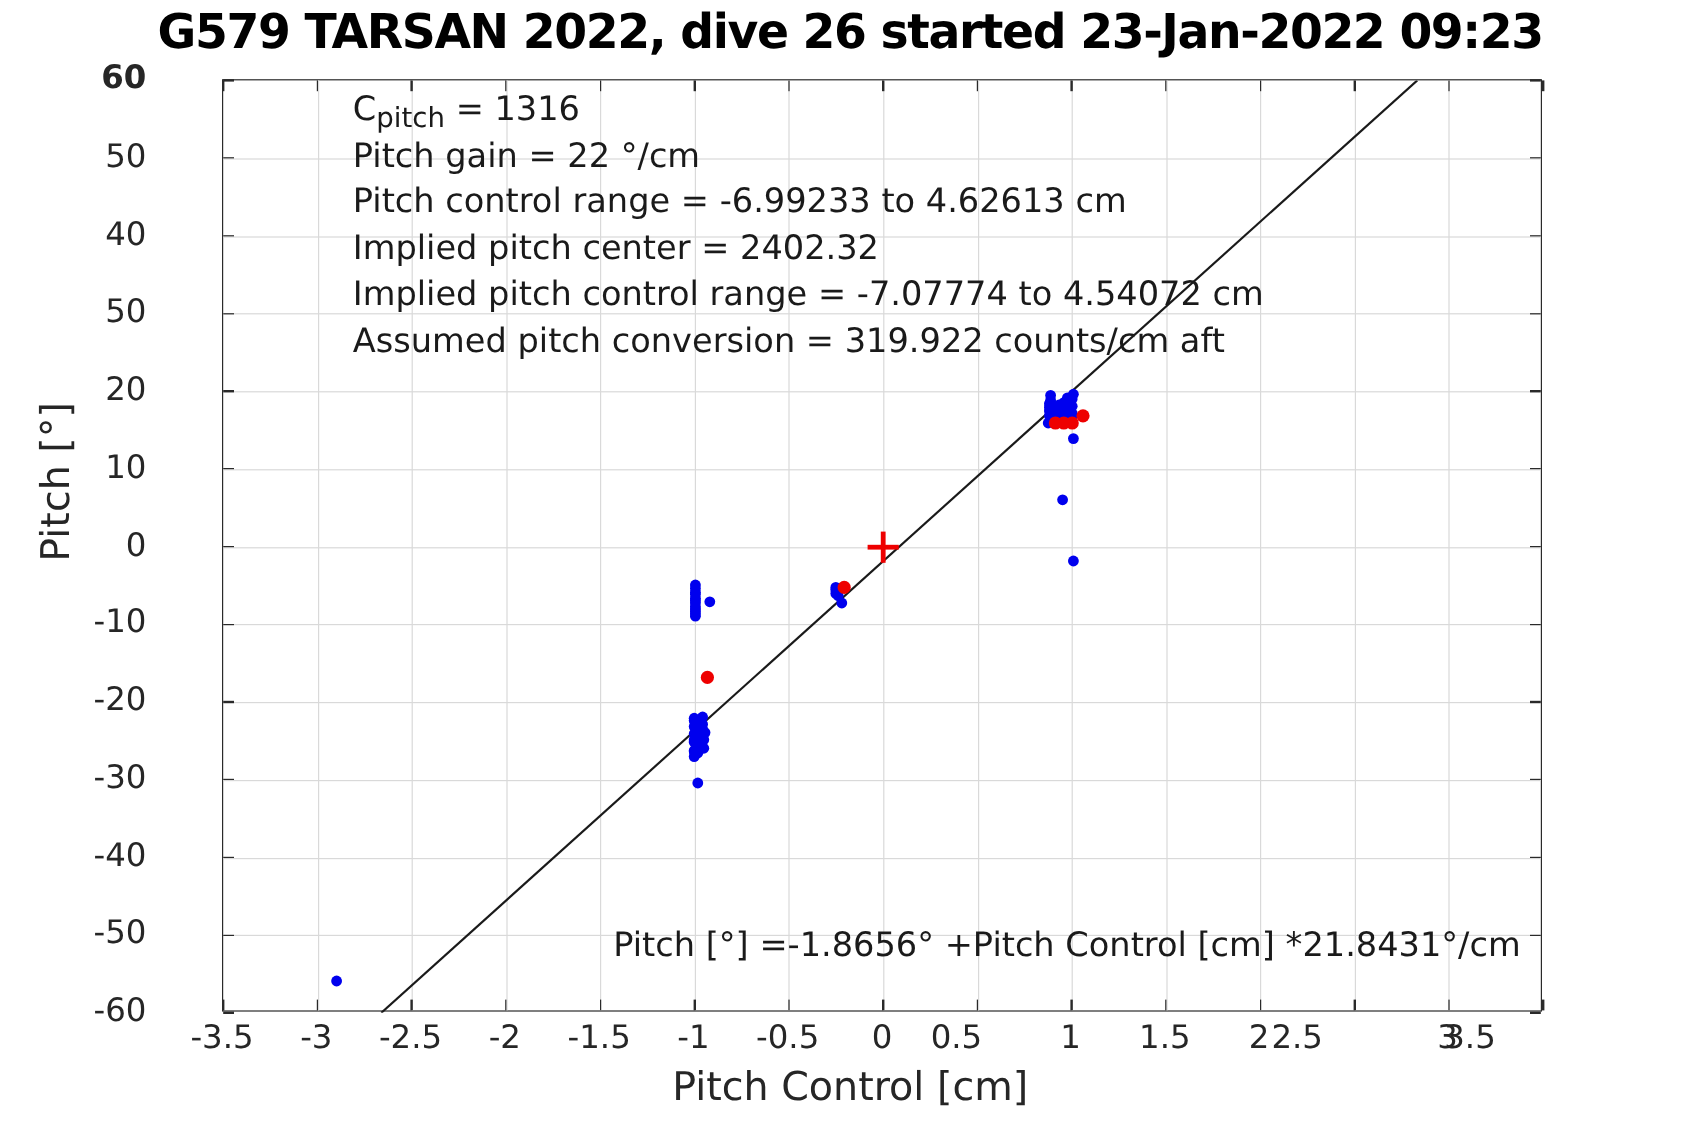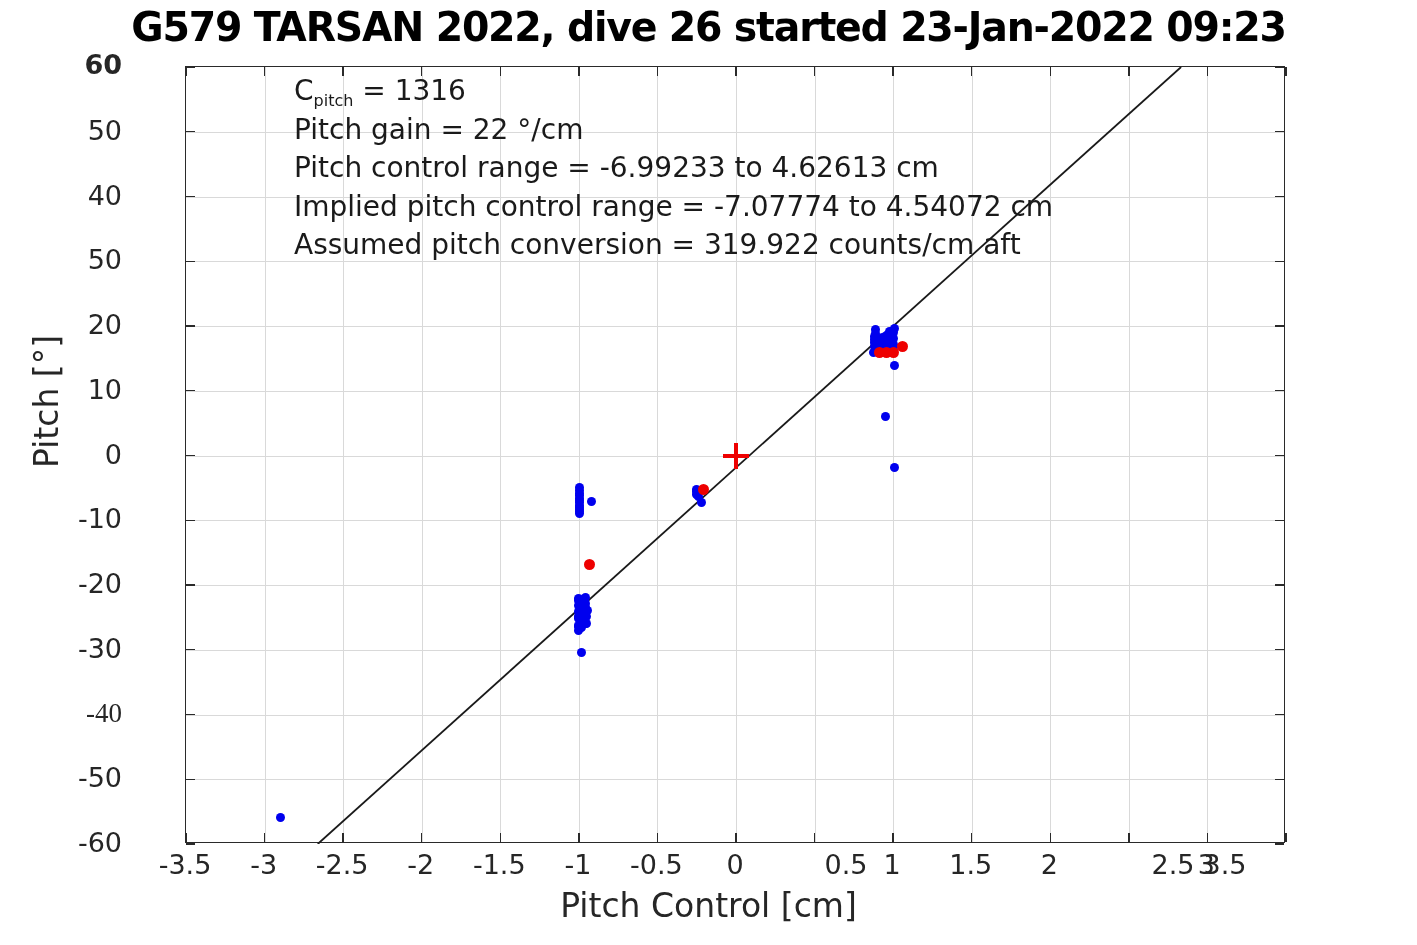--- a/index.html
+++ b/index.html
@@ -133,21 +133,21 @@
     position: absolute;
     left: 108px;
     top: 5px;
     font-size: 28px;
     line-height: 38.5px;
     color: #1a1a1a;
     white-space: nowrap;
   }
   #annot-block .line { height: 38.5px; }
   #annot-block sub {
-    font-size: 16px;
+    font-size: 23px;
     vertical-align: baseline;
     position: relative;
     top: 6px;
   }
   #eq-annot {
     position: absolute;
     left: 325px;
     top: 702px;
     font-size: 28px;
     line-height: 38px;
@@ -349,55 +349,57 @@
         <div class="tick-y" style="top: 711.5px;"></div>
         <div class="tick-y-r" style="top: 711.5px;"></div>
         <div class="tick-y" style="top: 776.3px;"></div>
         <div class="tick-y-r" style="top: 776.3px;"></div>
       </div>
 
     <div id="annot-block">
       <div class="line"><span>C</span><sub>pitch</sub><span> = 1316</span></div>
       <div class="line">Pitch gain = 22 °/cm</div>
       <div class="line">Pitch control range = -6.99233 to 4.62613 cm</div>
+      <div class="line">Implied pitch center = 2402.32</div>
       <div class="line">Implied pitch control range = -7.07774 to 4.54072 cm</div>
       <div class="line">Assumed pitch conversion = 319.922 counts/cm aft</div>
     </div>
 
+    <div id="eq-annot">Pitch [°] =-1.8656°  +Pitch Control [cm] *21.8431°/cm</div>
   </div>
 
   <div id="tick-labels-y">
       <div class="ylabel-txt" style="top: 51px; font-weight: bold;">60</div>
       <div class="ylabel-txt" style="top: 116.8px;">50</div>
       <div class="ylabel-txt" style="top: 181.5px;">40</div>
       <div class="ylabel-txt" style="top: 246.3px;">50</div>
       <div class="ylabel-txt" style="top: 311px;">20</div>
       <div class="ylabel-txt" style="top: 375.7px;">10</div>
       <div class="ylabel-txt" style="top: 440.5px;">0</div>
       <div class="ylabel-txt" style="top: 505.3px;">-10</div>
       <div class="ylabel-txt" style="top: 570px;">-20</div>
       <div class="ylabel-txt" style="top: 634.8px;">-30</div>
-      <div class="ylabel-txt" style="top: 699.5px; font-family: Liberation Serif, serif;">-40</div>
+      <div class="ylabel-txt" style="top: 699.5px;">-40</div>
       <div class="ylabel-txt" style="top: 764.3px; text-align: right;">-50</div>
       <div class="ylabel-txt" style="top: 829px;">-60</div>
     </div>
   <div id="tick-labels-x">
       <div class="xlabel-txt" style="left: 185px;">-3.5</div>
       <div class="xlabel-txt" style="left: 263.6px;">-3</div>
       <div class="xlabel-txt" style="left: 342.1px;">-2.5</div>
       <div class="xlabel-txt" style="left: 420.7px;">-2</div>
       <div class="xlabel-txt" style="left: 499.3px;">-1.5</div>
       <div class="xlabel-txt" style="left: 577.9px;">-1</div>
       <div class="xlabel-txt" style="left: 656.4px;">-0.5</div>
       <div class="xlabel-txt" style="left: 735px;">0</div>
-      <div class="xlabel-txt" style="left: 846px;">0.5</div>
+      <div class="xlabel-txt" style="left: 797px;">0.5</div>
       <div class="xlabel-txt" style="left: 892.1px;">1</div>
       <div class="xlabel-txt" style="left: 970.7px;">1.5</div>
       <div class="xlabel-txt" style="left: 1049.3px;">2</div>
-      <div class="xlabel-txt" style="left: 1173px; text-align: center;">2.5</div>
+      <div class="xlabel-txt" style="left: 1081px; text-align: center;">2.5</div>
       <div class="xlabel-txt" style="left: 1206.4px;">3</div>
       <div class="xlabel-txt" style="left: 1225px;">3.5</div>
     </div>
 
   <div id="y-axis-title">Pitch [°]</div>
   <div id="x-axis-title">Pitch Control [cm]</div>
 
 </div>
 
 </body></html>

